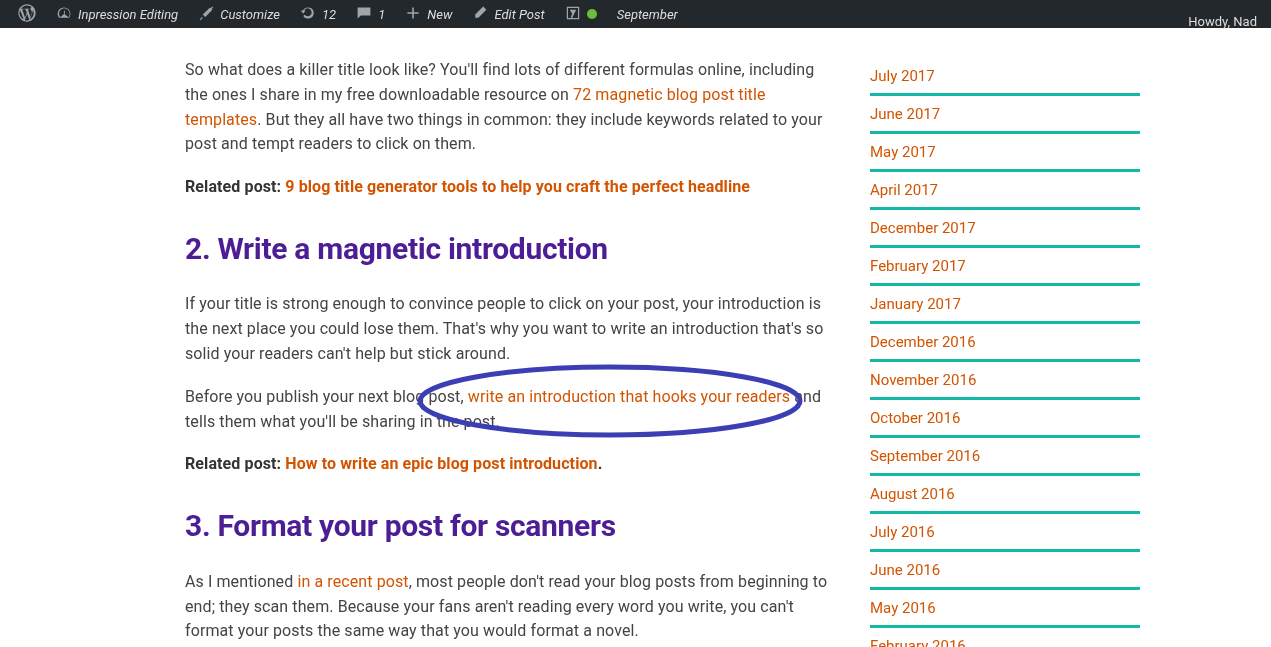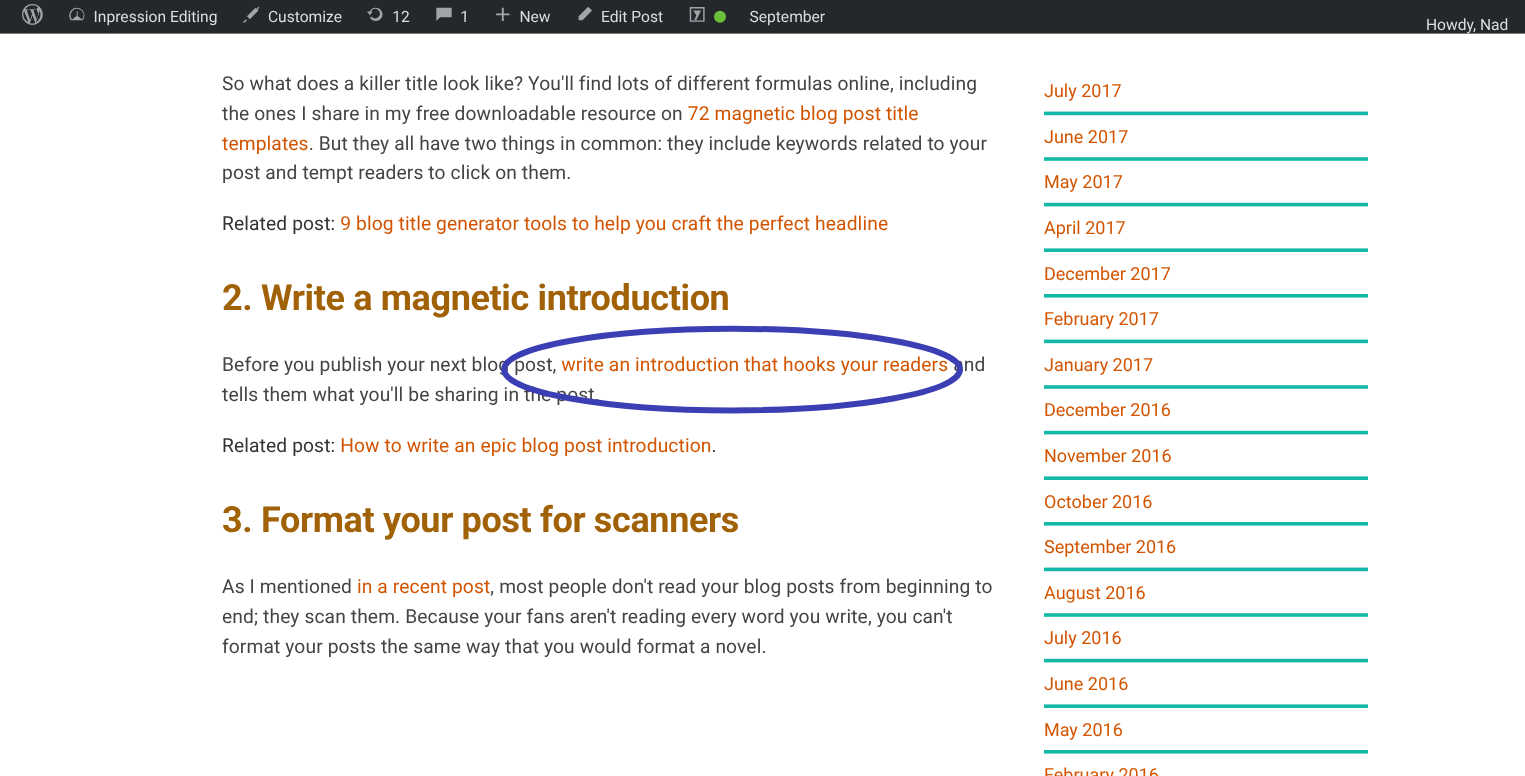--- a/index.html
+++ b/index.html
@@ -1,32 +1,32 @@
 <!DOCTYPE html>
 <html><head>
 <meta charset="utf-8">
 <style>
 * { margin: 0; padding: 0; box-sizing: border-box; }
 body { font-family: -apple-system, BlinkMacSystemFont, "Segoe UI", Roboto, sans-serif; background: #fff; color: #333; }
 
 
 .admin-bar { background: #23282d; color: #eee; height: 28px; display: flex; align-items: center; font-size: 13px; padding: 0 8px; justify-content: space-between; }
-.admin-left { display: flex; align-items: center; gap: 0; }
+.admin-left { display: flex; align-items: center; gap: 0; font-style: italic; }
 .admin-item { display: flex; align-items: center; gap: 6px; padding: 0 10px; height: 28px; cursor: pointer; color: #ddd; }
 .admin-item .icon svg { fill: #a0a5aa; }
 .admin-right { padding-right: 6px; color: #ddd; margin-top: 15px; }
 .dot-green { width: 10px; height: 10px; border-radius: 50%; background: #6bbf3a; display: inline-block; }
 
 
 .page { display: flex; padding: 30px 40px 0 185px; gap: 40px; }
 .content { flex: 1; max-width: 645px; color: #444; font-size: 16px; line-height: 1.55; }
 .content p { margin-bottom: 18px; letter-spacing: 0.1px; }
-.content h2 { font-size: 30px; font-weight: 700; color: #a16207; margin: 26px 0 20px; letter-spacing: -0.3px; }
+.content h2 { font-size: 30px; font-weight: 700; color: #4c1d95; margin: 26px 0 20px; letter-spacing: -0.3px; }
 .content a { color: #d35400; text-decoration: none; }
-.content b { font-weight: 400; color: #333; }
+.content b { font-weight: 700; color: #333; }
 .annot { position: relative; }
 .annot svg { position: absolute; pointer-events: none; }
 
 
 .sidebar { width: 270px; }
 .archive-list { list-style: none; }
 .archive-list li { border-bottom: 3px solid #14b8a6; padding: 8px 0; }
 .archive-list a { color: #d35400; text-decoration: none; font-size: 15px; }
 </style>
 </head>
@@ -97,20 +97,21 @@
     <p>
       <span>So what does a killer title look like? You'll find lots of different formulas online, including the ones I share in my free downloadable resource on </span><a href="#">72 magnetic blog post title templates</a><span>. But they all have two things in common: they include keywords related to your post and tempt readers to click on them.</span>
     </p>
 
     <p>
       <b>Related post: </b><b><a href="#">9 blog title generator tools to help you craft the perfect headline</a></b>
     </p>
 
     <h2>2. Write a magnetic introduction</h2>
 
+    <p>If your title is strong enough to convince people to click on your post, your introduction is the next place you could lose them. That's why you want to write an introduction that's so solid your readers can't help but stick around.</p>
 
     <div class="annot">
       <svg width="400" height="80" style="left:230px;top:-24px;">
           <ellipse cx="195" cy="40" rx="190" ry="34" fill="none" stroke="#3b3fb3" stroke-width="5"></ellipse>
         </svg>
       <p>
         <span>Before you publish your next blog post, </span><a href="#">write an introduction that hooks your readers</a><span> and tells them what you'll be sharing in the post.</span>
       </p>
     </div>
 

